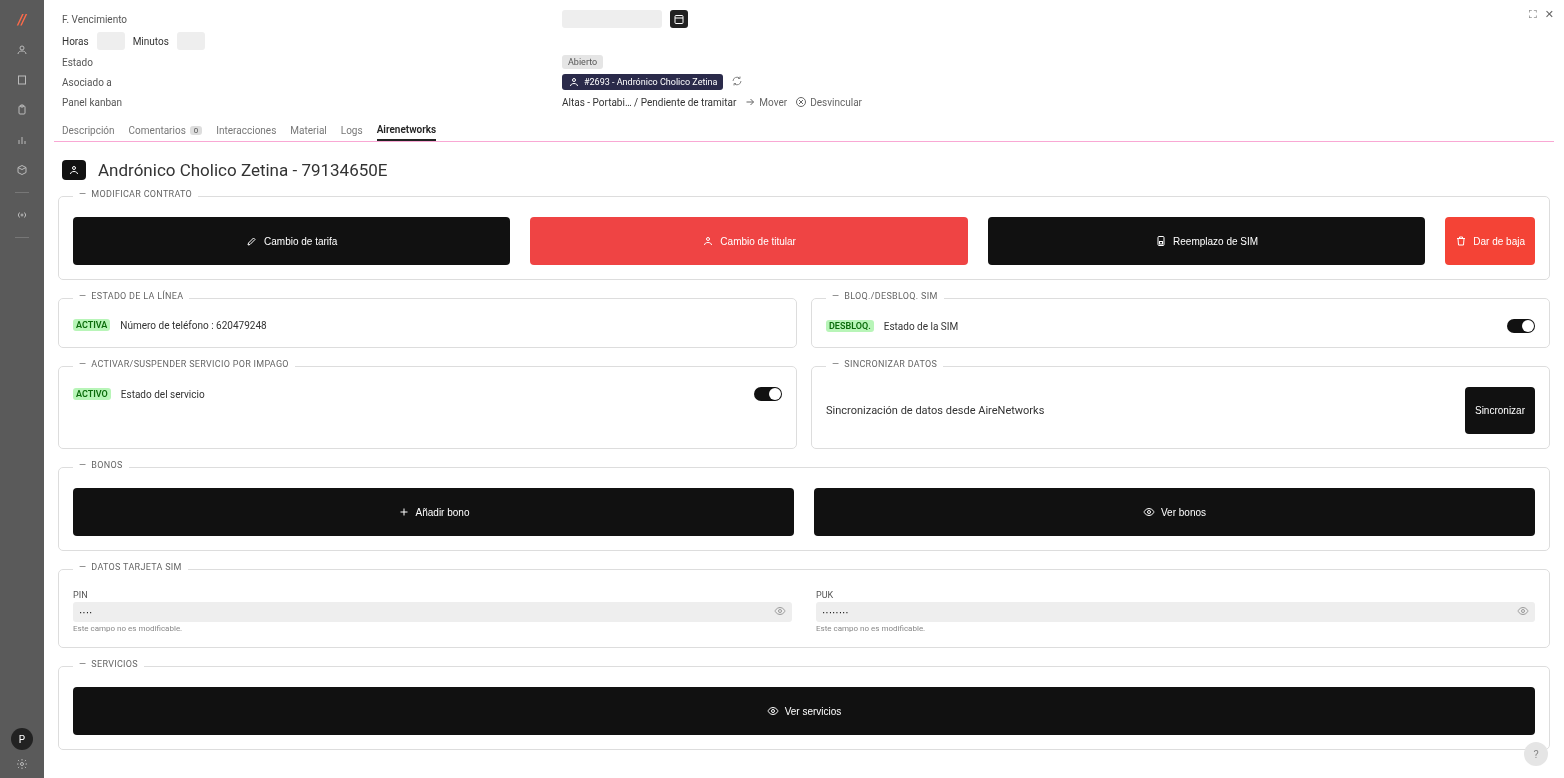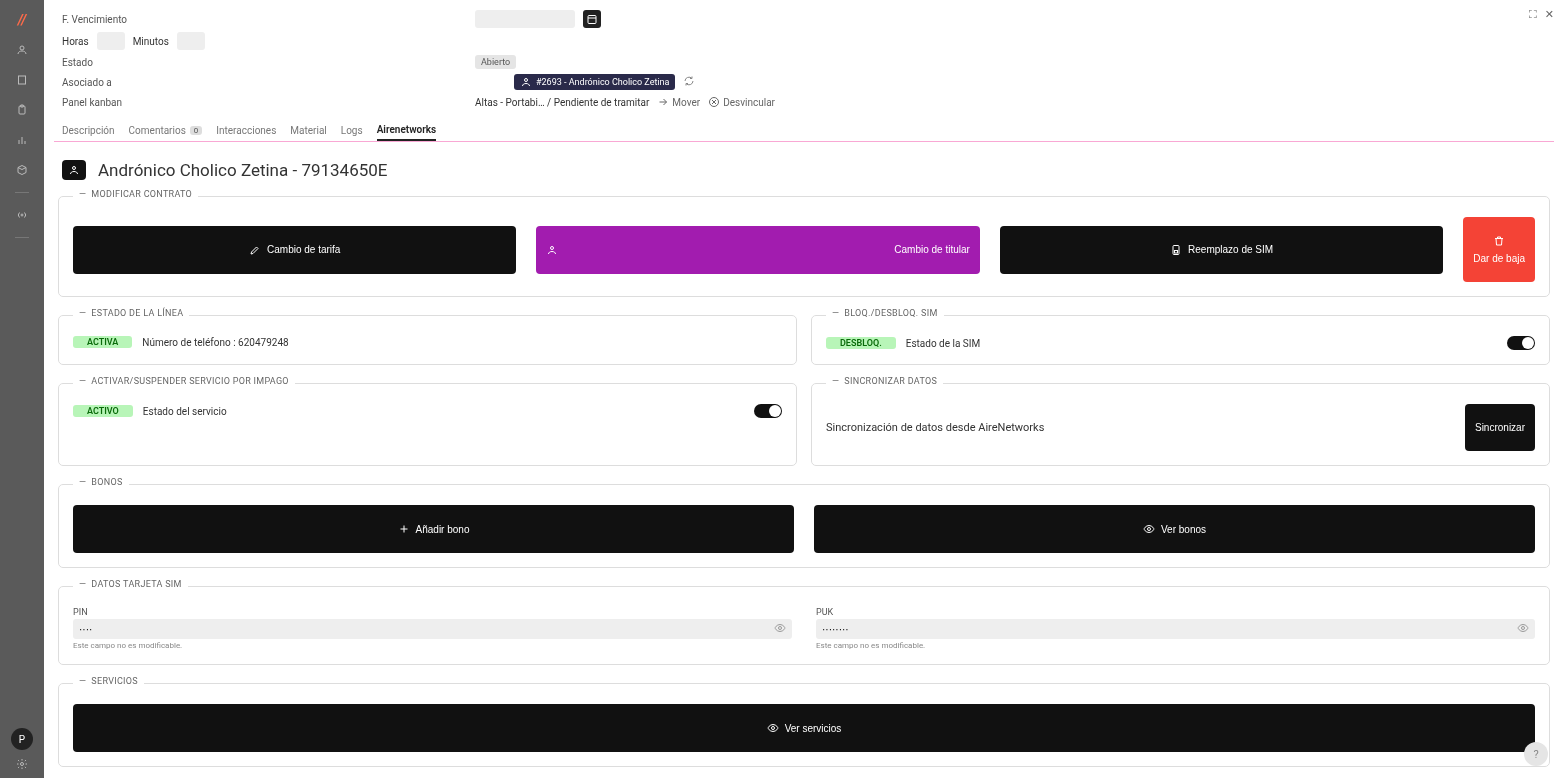--- a/index.html
+++ b/index.html
@@ -18,27 +18,27 @@
 
 .main { flex: 1; overflow-y: auto; position: relative; padding: 0 10px; }
 
 
 .win-controls { position: absolute; top: 8px; right: 10px; display: flex; gap: 8px; color: #666; }
 .win-controls span { cursor: pointer; }
 
 
 .form-area { padding: 8px 0 0 8px; }
 .form-row { display: flex; align-items: center; min-height: 20px; padding: 2px 0; font-size: 10px; }
-.form-row .label { width: 413px; color: #555; }
+.form-row .label { width: 500px; color: #555; }
 .form-row .value { flex: 1; display: flex; align-items: center; gap: 8px; }
 .date-input { background: #eee; border: none; height: 18px; width: 100px; border-radius: 3px; }
 .date-btn { background: #222; color: #fff; width: 18px; height: 18px; border: none; border-radius: 3px; display: inline-flex; align-items: center; justify-content: center; font-size: 9px; }
 .small-input { background: #eee; border: none; height: 18px; width: 28px; border-radius: 3px; }
 .badge-grey { background: #e5e5e5; color: #555; padding: 2px 6px; border-radius: 3px; font-size: 9px; display: inline-block; }
-.chip-dark { background: #2a2a4a; color: #fff; padding: 2px 6px; border-radius: 3px; font-size: 9px; display: inline-flex; align-items: center; gap: 4px; margin-left: 39px; }
+.chip-dark { background: #2a2a4a; color: #fff; padding: 2px 6px; border-radius: 3px; font-size: 9px; display: inline-flex; align-items: center; gap: 4px; }
 .link-action { color: #666; font-size: 10px; cursor: pointer; display: inline-flex; align-items: center; gap: 3px; }
 .refresh-icon { cursor: pointer; color: #888; }
 
 
 .tabs { display: flex; gap: 14px; border-bottom: 1px solid #f9a8d4; margin: 8px 0 14px 0; padding-left: 8px; font-size: 10px; }
 .tabs .tab { padding: 4px 0; color: #777; cursor: pointer; display: inline-flex; align-items: center; gap: 4px; }
 .tabs .tab.active { color: #222; border-bottom: 2px solid #222; font-weight: 600; }
 .tab-badge { background: #ddd; color: #555; padding: 0 4px; border-radius: 3px; font-size: 8px; }
 
 
@@ -49,29 +49,29 @@
 
 .cards-wrap { padding: 0 0 20px 0; }
 .card { border: 1px solid #ddd; border-radius: 5px; margin: 0 4px 18px 4px; padding: 20px 14px 14px 14px; position: relative; }
 .card .card-title { position: absolute; top: -8px; left: 14px; background: #fff; padding: 0 6px; font-size: 9px; color: #666; display: inline-flex; align-items: center; gap: 5px; letter-spacing: 0.3px; }
 .card .card-title .collapse { cursor: pointer; }
 
 .row2 { display: flex; gap: 14px; margin: 0 4px 18px 4px; }
 .row2 .card { flex: 1; margin: 0; }
 
 .btn { background: #111; color: #fff; border: none; border-radius: 4px; padding: 18px 10px; font-size: 10px; cursor: pointer; display: inline-flex; align-items: center; justify-content: center; gap: 6px; }
-.btn.grey { background: #a21caf; justify-content: space-between; }
-.btn.danger { background: #f44336; flex-direction: column; }
+.btn.grey { background: #ef4444; }
+.btn.danger { background: #f44336; }
 .btn.full { width: 100%; }
 
 .btn-row { display: flex; gap: 20px; align-items: center; }
 .btn-row .btn { flex: 1; }
 .btn-row .btn.danger { flex: 0 0 auto; }
 
-.badge-green { background: #b8f5b8; color: #0a6b0a; padding: 1px 14px; border-radius: 3px; font-size: 9px; font-weight: 600; }
+.badge-green { background: #b8f5b8; color: #0a6b0a; padding: 1px 3px; border-radius: 3px; font-size: 9px; font-weight: 600; }
 
 .inline { display: flex; align-items: center; gap: 10px; font-size: 10px; }
 
 
 .toggle { width: 28px; height: 14px; background: #111; border-radius: 14px; position: relative; cursor: pointer; }
 .toggle .knob { width: 12px; height: 12px; background: #fff; border-radius: 50%; position: absolute; top: 1px; right: 1px; }
 .card-body-split { display: flex; align-items: center; justify-content: space-between; }
 
 
 .pinpuk { display: flex; gap: 24px; }

